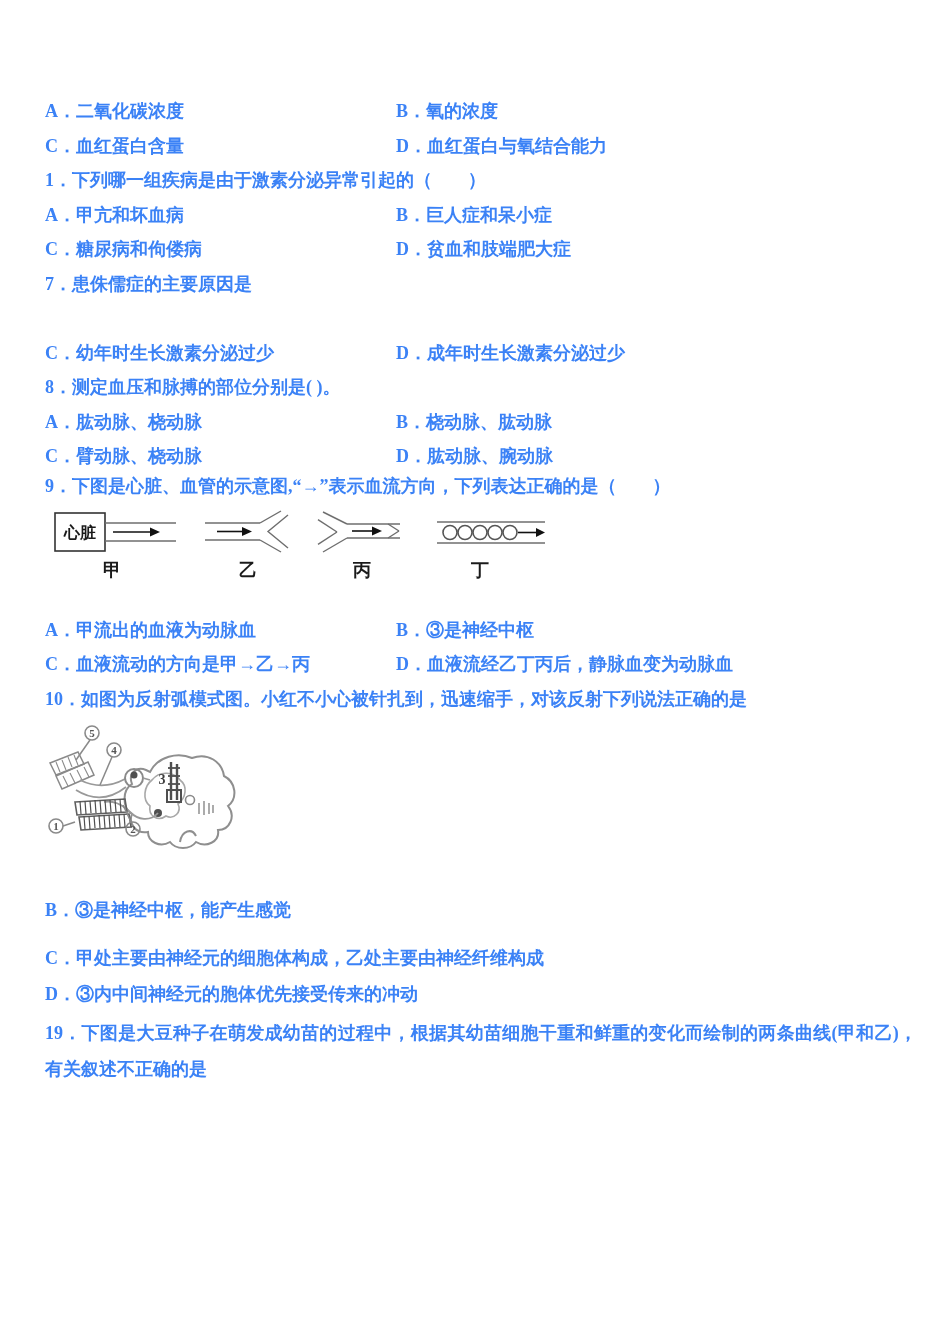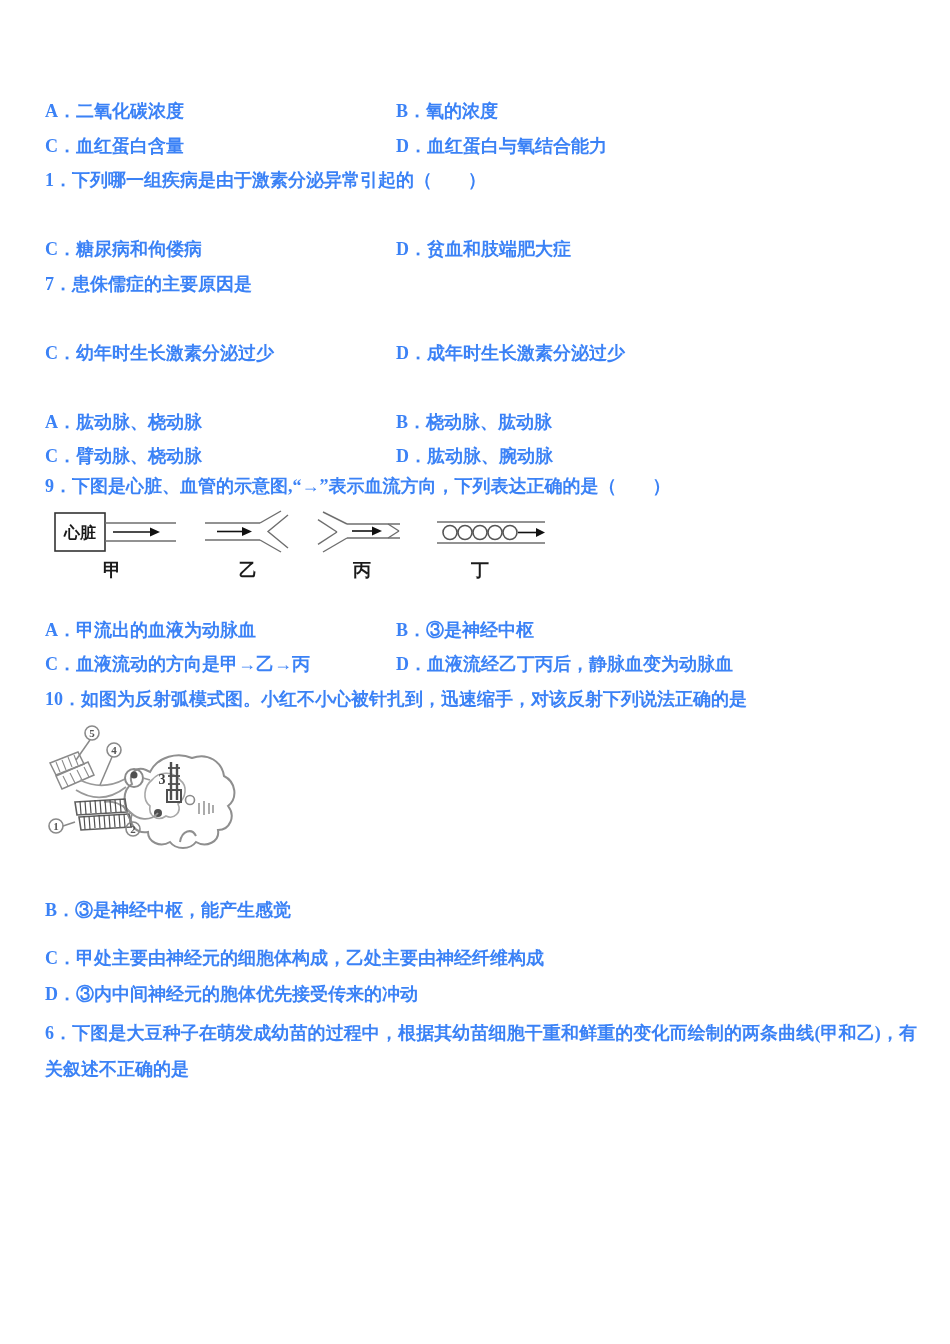--- a/index.html
+++ b/index.html
@@ -33,33 +33,40 @@
     <span class="c2">B．氧的浓度</span>
   </div>
   <div class="row" style="top:135px">
     <span class="c1">C．血红蛋白含量</span>
     <span class="c2">D．血红蛋白与氧结合能力</span>
   </div>
 
   <div class="row" style="top:169px">
     <span class="c1">1．下列哪一组疾病是由于激素分泌异常引起的（　　）</span>
   </div>
+  <div class="row" style="top:204px">
+    <span class="c1">A．甲亢和坏血病</span>
+    <span class="c2">B．巨人症和呆小症</span>
+  </div>
   <div class="row" style="top:238px">
     <span class="c1">C．糖尿病和佝偻病</span>
     <span class="c2">D．贫血和肢端肥大症</span>
   </div>
 
   <div class="row" style="top:273px">
     <span class="c1">7．患侏儒症的主要原因是</span>
   </div>
   <div class="row" style="top:342px">
     <span class="c1">C．幼年时生长激素分泌过少</span>
     <span class="c2">D．成年时生长激素分泌过少</span>
   </div>
 
+  <div class="row" style="top:376px">
+    <span class="c1">8．测定血压和脉搏的部位分别是( )。</span>
+  </div>
   <div class="row" style="top:445px">
     <span class="c1">C．臂动脉、桡动脉</span>
     <span class="c2">D．肱动脉、腕动脉</span>
   </div>
   <div class="row" style="top:411px">
     <span class="c1">A．肱动脉、桡动脉</span>
     <span class="c2">B．桡动脉、肱动脉</span>
   </div>
 
   <div class="row" style="top:475px">
@@ -209,15 +216,15 @@
   <div class="row" style="top:899px">
     <span class="c1">B．③是神经中枢，能产生感觉</span>
   </div>
   <div class="row" style="top:947px">
     <span class="c1">C．甲处主要由神经元的细胞体构成，乙处主要由神经纤维构成</span>
   </div>
   <div class="row" style="top:983px">
     <span class="c1">D．③内中间神经元的胞体优先接受传来的冲动</span>
   </div>
 
-  <div class="para">6．下图是大豆种子在萌发成幼苗的过程中，根据其幼苗细胞干重和鲜重的变化而绘制的两条曲线(甲和乙)，有关叙述不正确的是</div>
+  <div class="para">19．下图是大豆种子在萌发成幼苗的过程中，根据其幼苗细胞干重和鲜重的变化而绘制的两条曲线(甲和乙)，有关叙述不正确的是</div>
 
 </div>
 
 </body></html>

